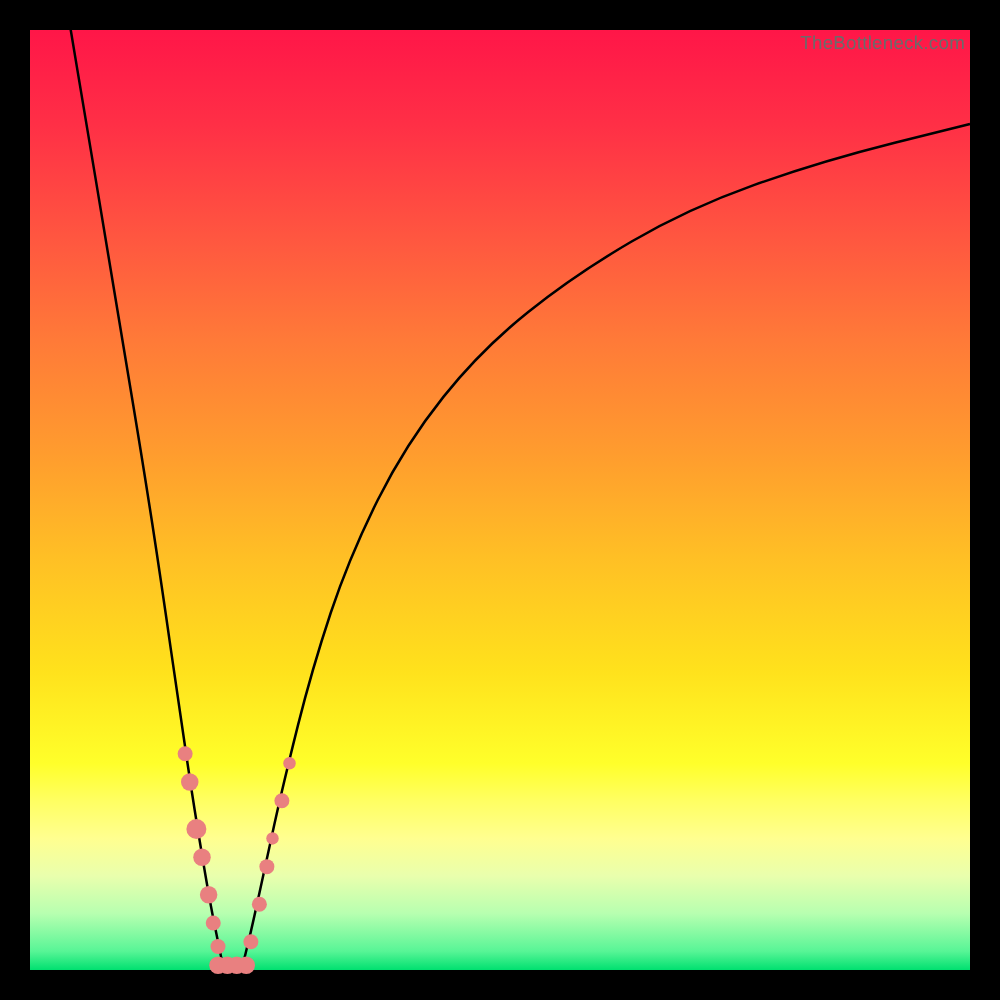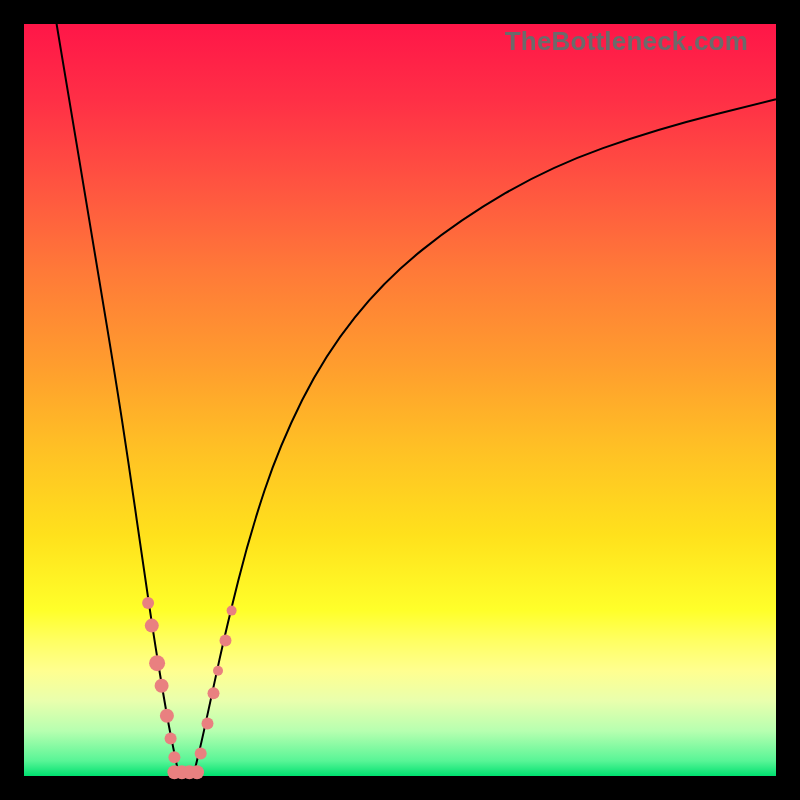--- a/index.html
+++ b/index.html
@@ -31,24 +31,24 @@
       #ffff90 86%,
       #e9ffad 90%,
       #b7ffb0 94%,
       #58f596 98%,
       #00e070 100%
     );
   }
   .attribution {
     position: absolute;
     top: 2px;
-    right: 28px;
+    right: 4px;
     color: #6b6b6b;
-    font-size: 26px;
-    font-weight: 700;
+    font-size: 15px;
+    font-weight: 400;
     letter-spacing: 0.2px;
     user-select: none;
   }
   svg.curve {
     position: absolute;
     left: 0;
     top: 0;
     width: 752px;
     height: 752px;
     overflow: visible;

